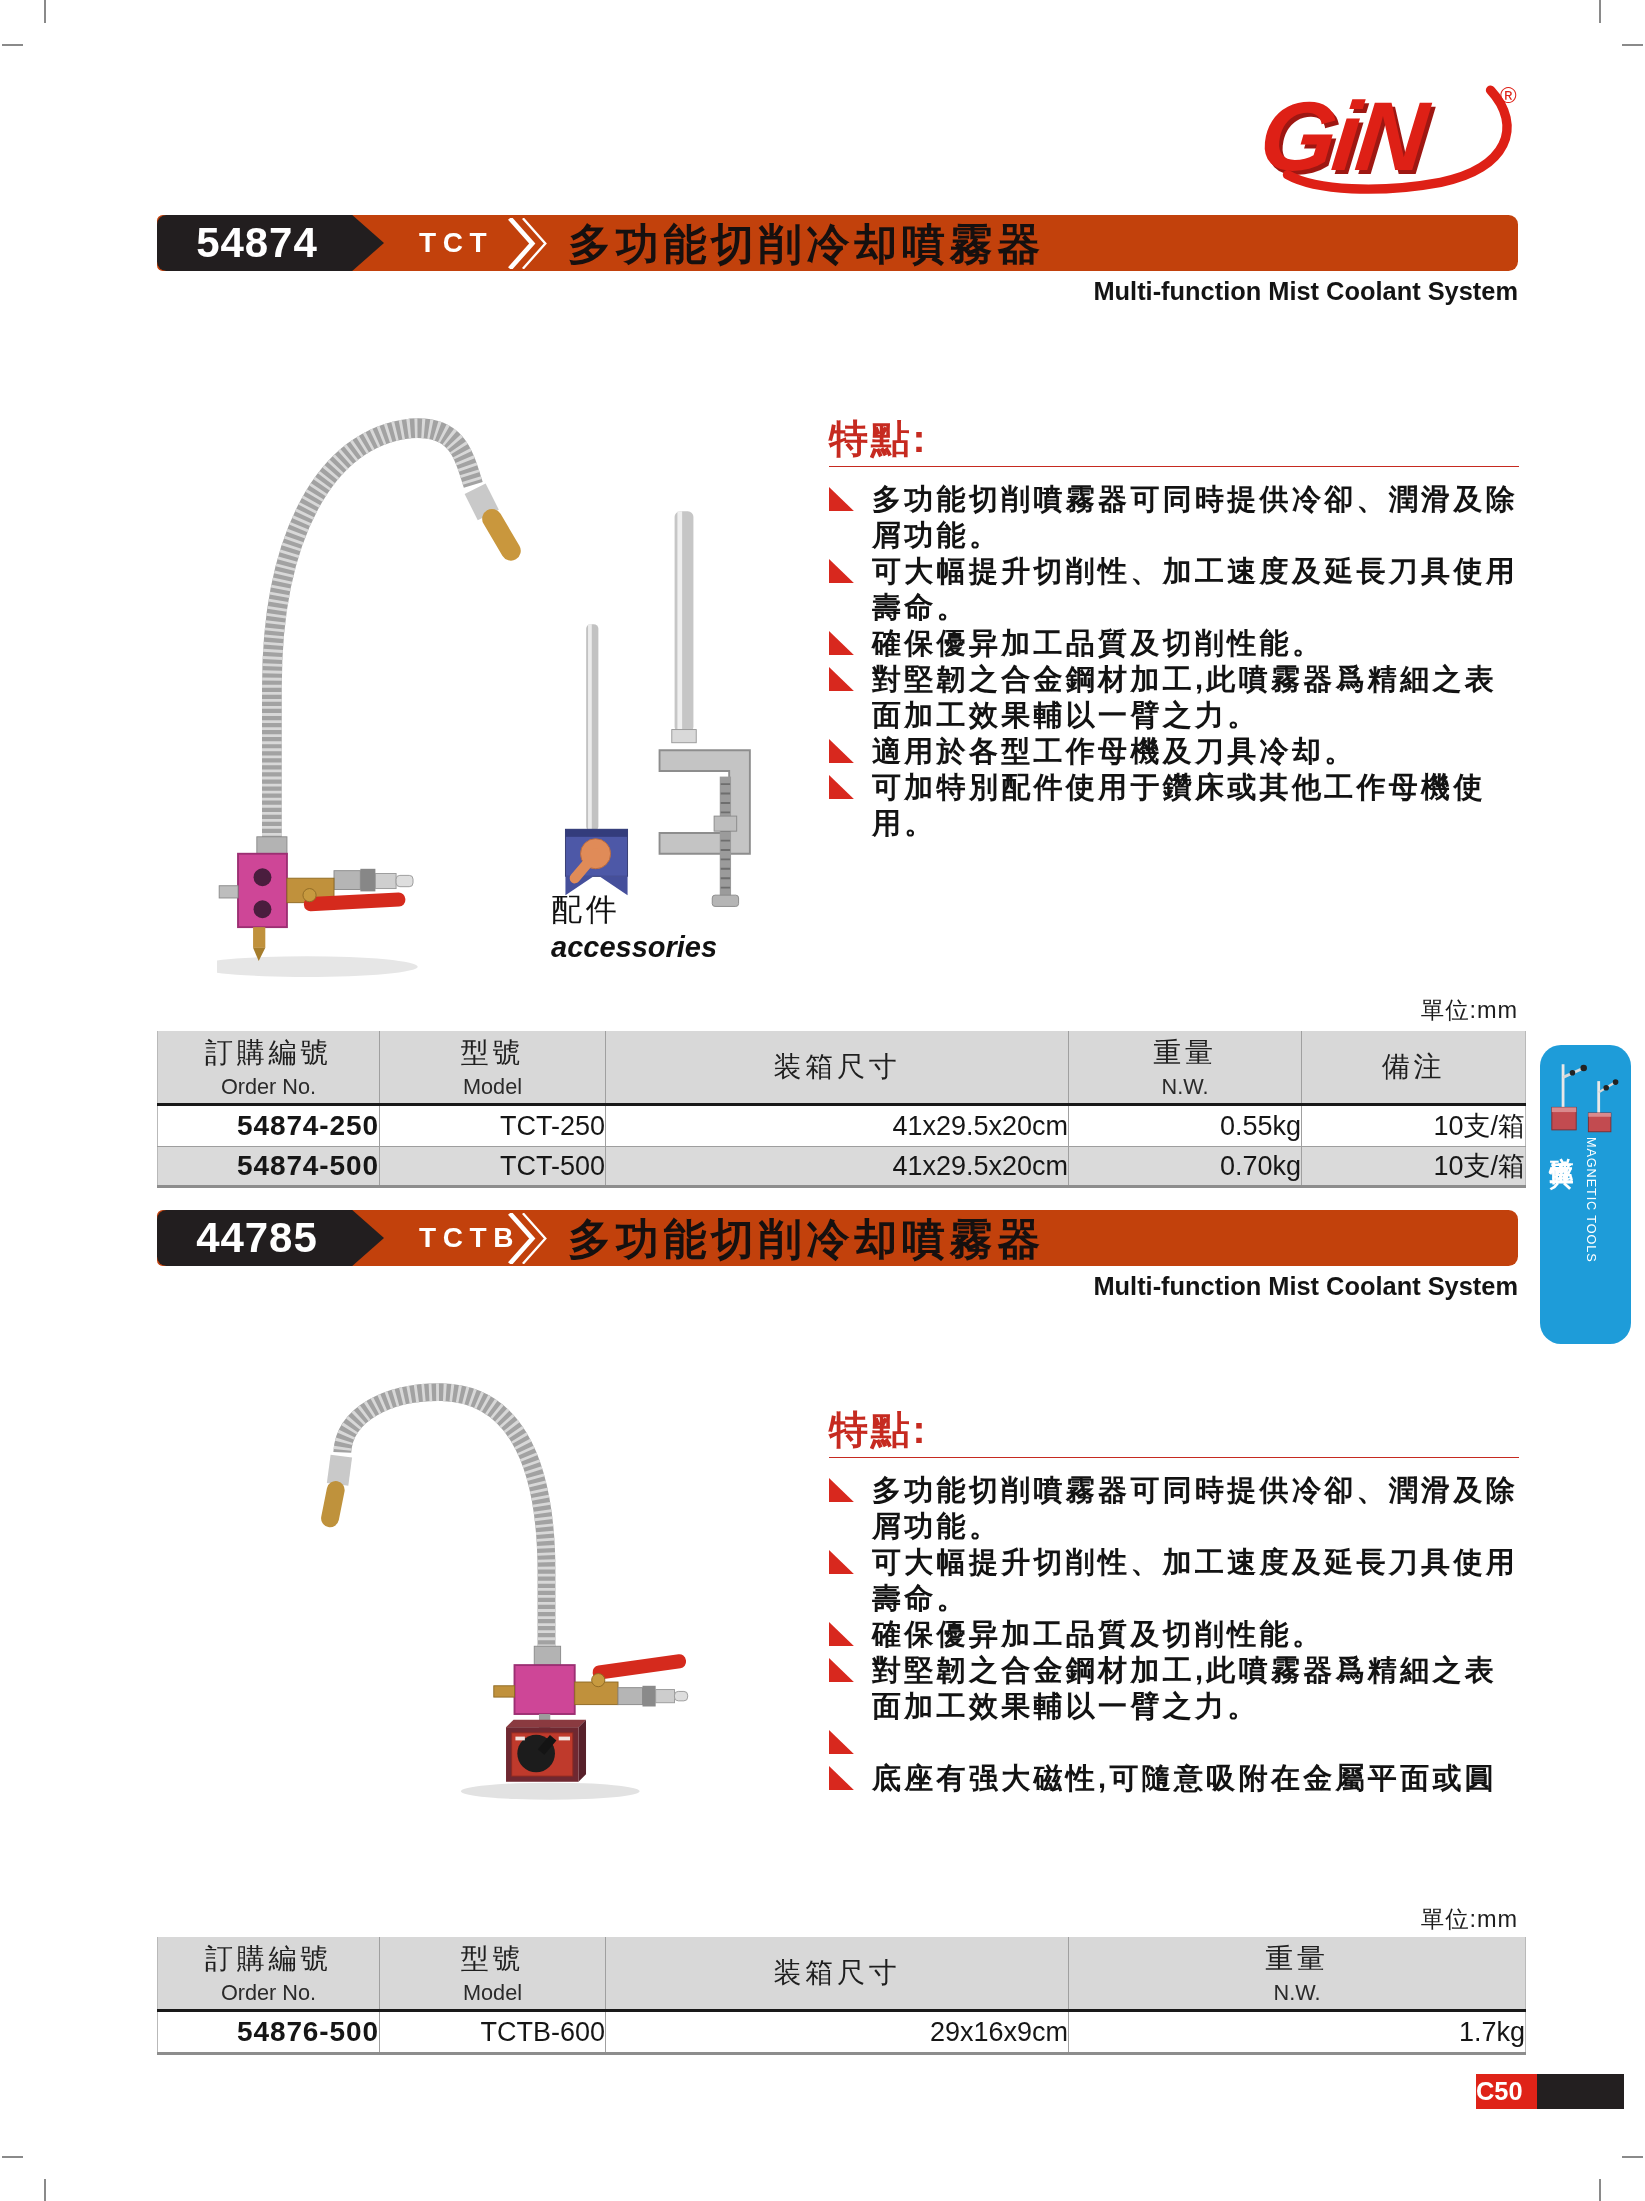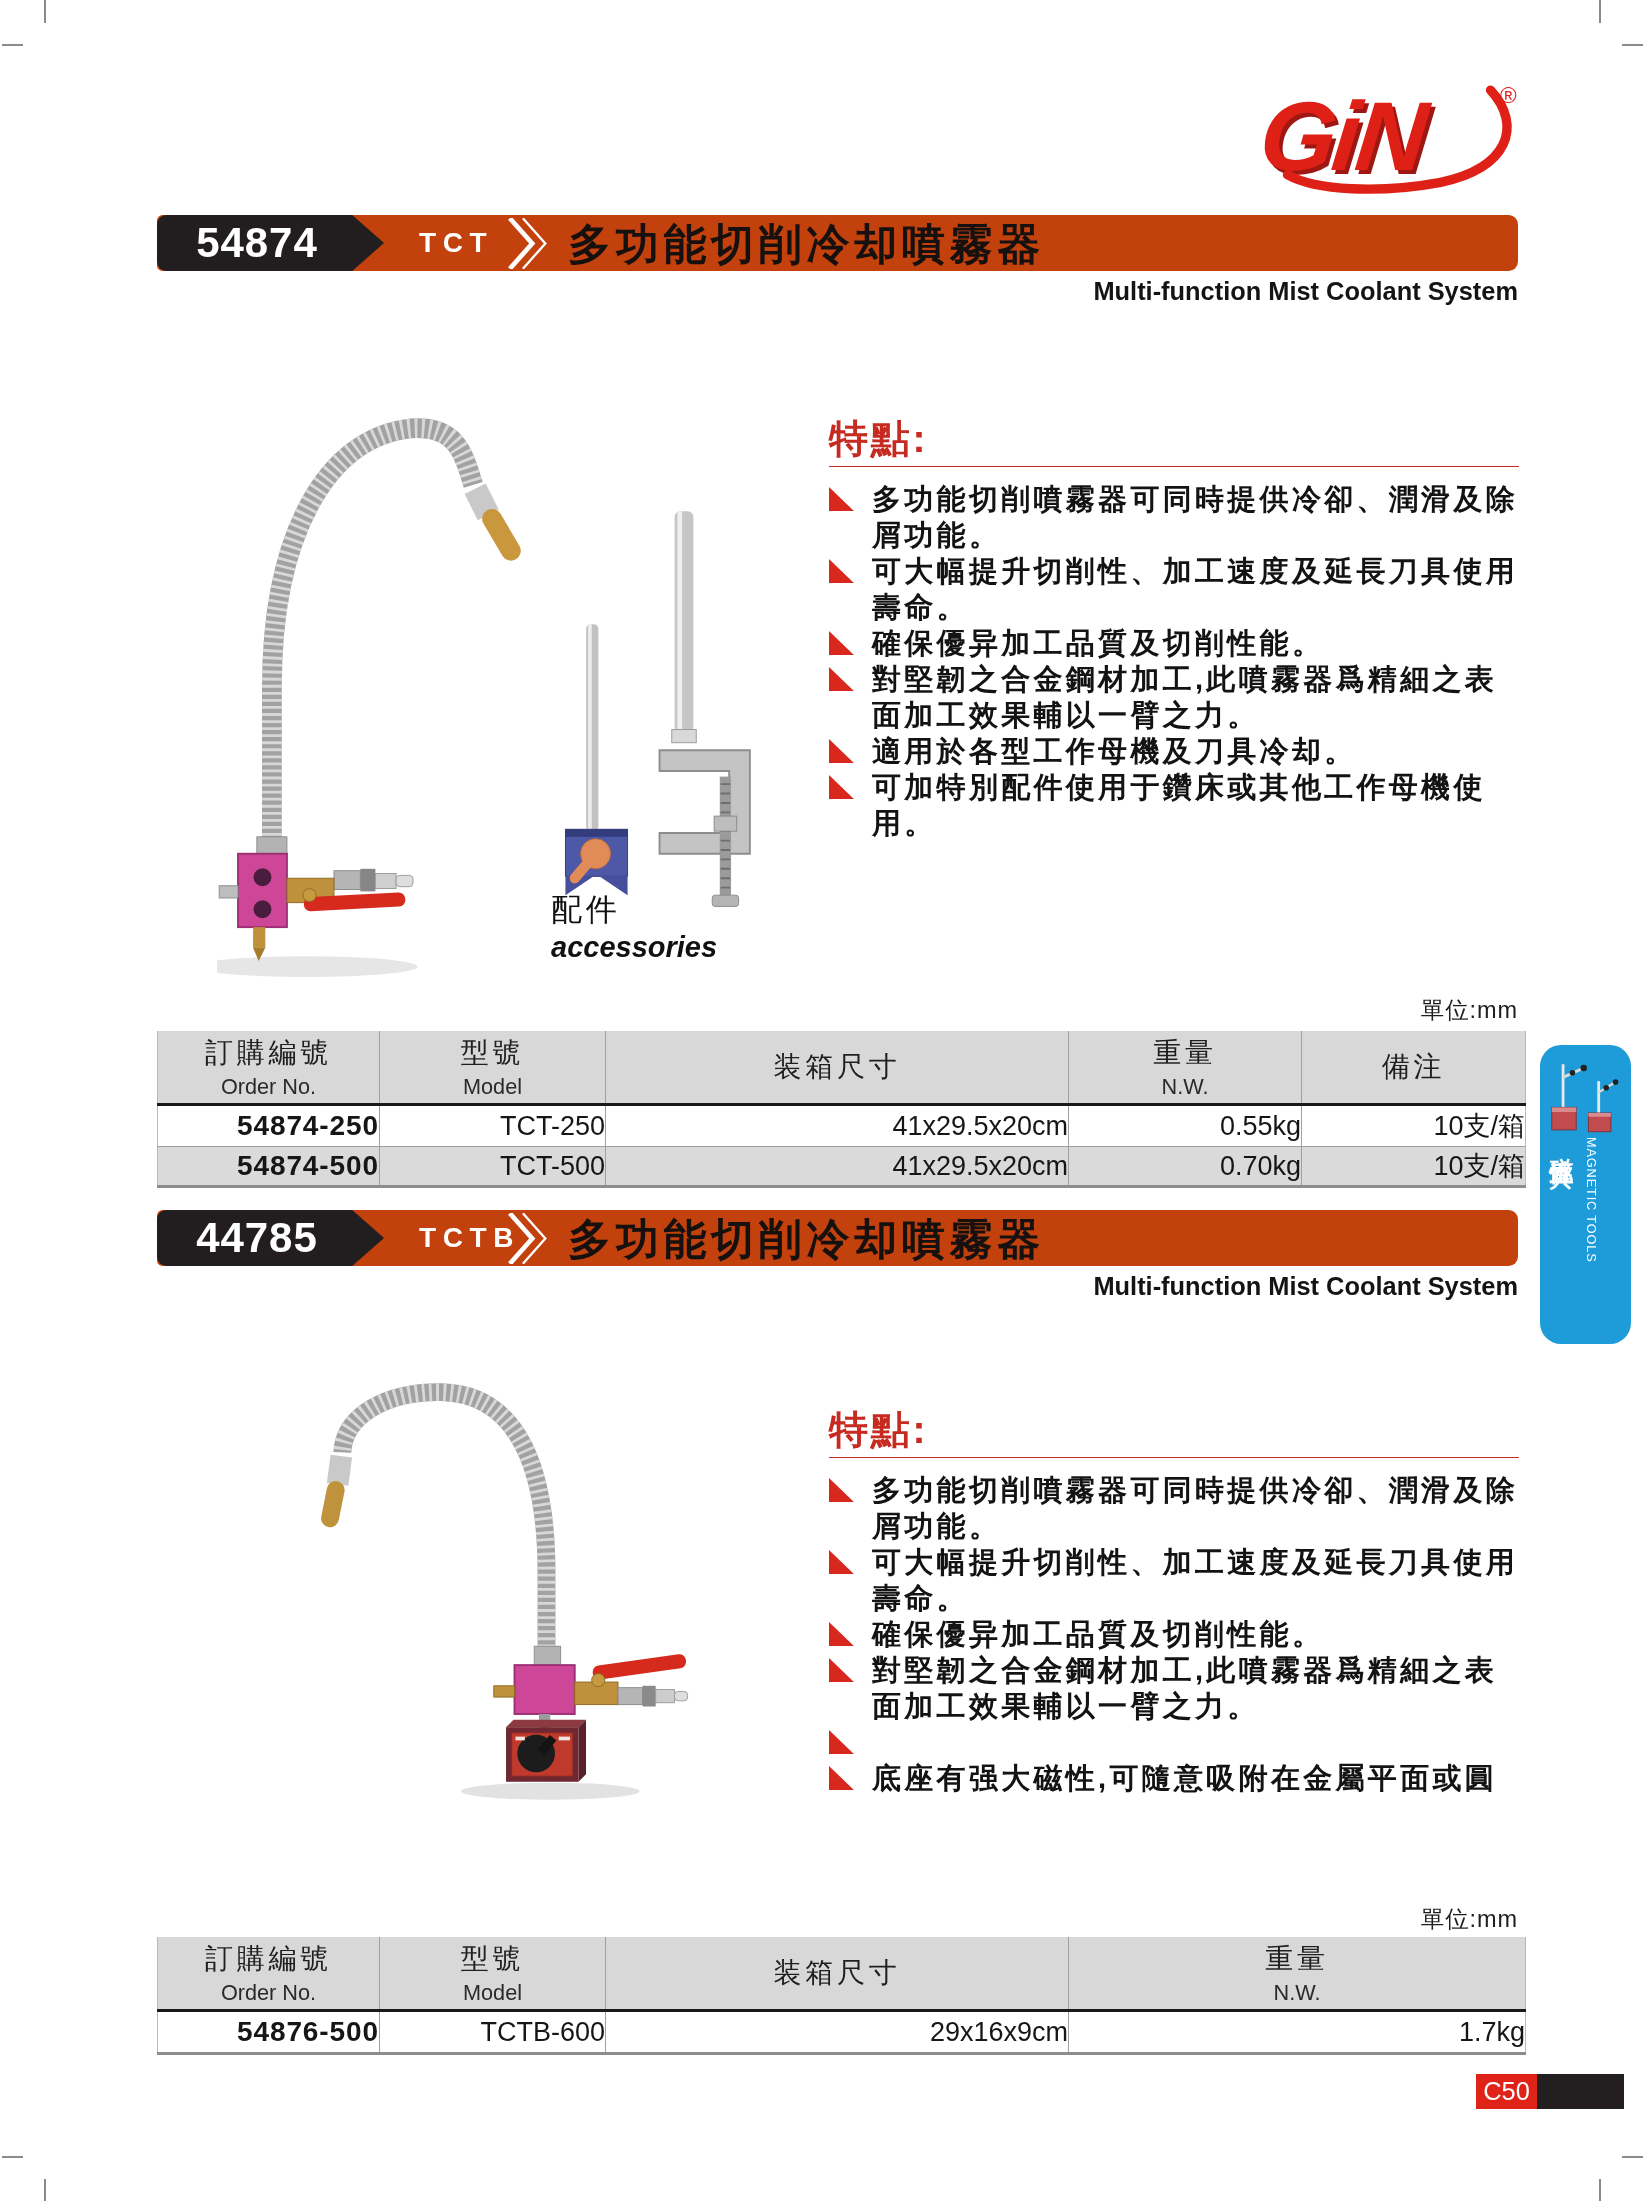--- a/index.html
+++ b/index.html
@@ -64,21 +64,21 @@
         background:#1e9cd9;border-radius:21px;}
   .tab-zh{position:absolute;left:5.6px;top:94px;writing-mode:vertical-rl;color:#fff;
         font-size:23.5px;font-weight:700;letter-spacing:2.8px;}
   .tab-en{position:absolute;left:44px;top:92px;writing-mode:vertical-rl;color:#fff;
         font-size:12.7px;letter-spacing:0.9px;white-space:nowrap;}
   .tab-img{position:absolute;left:3.8px;top:7.5px;}
 
   
   .page-badge{position:absolute;left:1476px;top:2074px;height:35px;display:flex;}
   .badge-red{width:61px;height:35px;background:#df2318;color:#fff;font-size:25.4px;
-        font-weight:400;text-align:center;line-height:35px;}
+        font-weight:700;line-height:35px;}
   .badge-black{width:87px;height:35px;background:#231f20;}
 
   .logo{position:absolute;left:1248px;top:71px;}
   .imgwrap{position:absolute;}
 </style>
 </head>
 <body>
 
 <div class="page">
 

